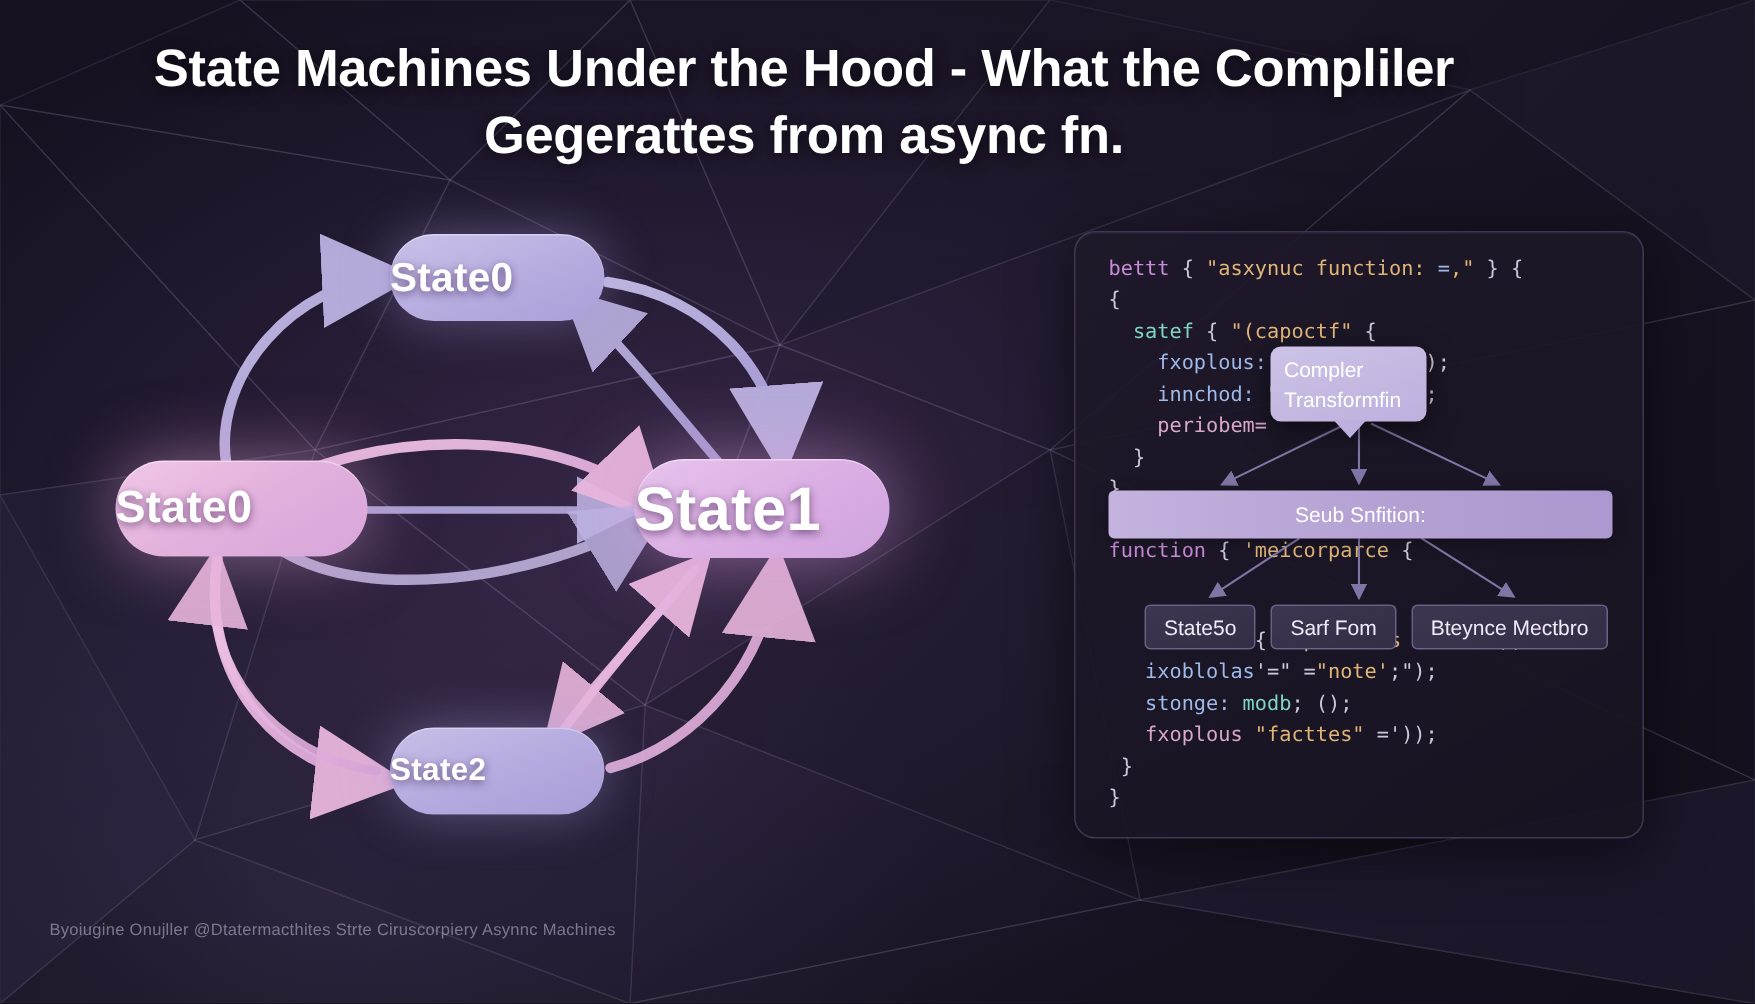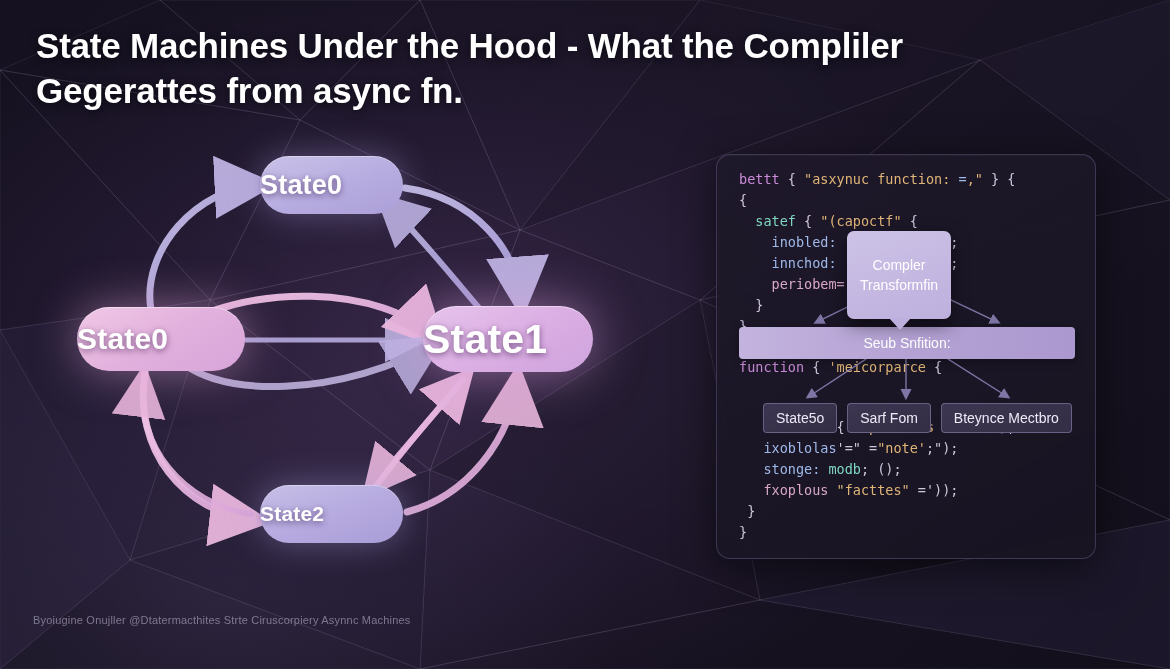--- a/index.html
+++ b/index.html
@@ -21,20 +21,21 @@
     overflow:hidden;
   }
   #polybg{ position:absolute; inset:0; opacity:.85; }
 
   
   .title{
     position:absolute; left:36px; top:24px; width:1000px;
     color:#ffffff; font-size:35px; font-weight:bold;
     line-height:1.28; letter-spacing:-0.2px;
     text-shadow:0 2px 10px rgba(0,0,0,.65);
+    text-align:center;
   }
 
   
   #diagram{ position:absolute; left:55px; top:140px; width:600px; height:440px; }
   #edges{ position:absolute; inset:0; }
 
   .node{
     position:absolute;
     display:flex; align-items:center; justify-content:flex-start;
     color:#fff; font-weight:bold; letter-spacing:.2px;
@@ -91,25 +92,24 @@
   .t-fn{ color:#7fd6c0; }
   .t-str{ color:#e0b577; }
   .t-pun{ color:#cfc6dd; }
   .t-var{ color:#9fb9e8; }
   .t-num{ color:#d9a7c9; }
 
   
   #tooltip{
     position:absolute; left:130px; top:76px; width:104px;
     background:linear-gradient(160deg,#cdc2e6 0%,#bdb0de 100%);
-    border-radius:7px; padding:24px 9px;
+    border-radius:7px; padding:5px 9px;
     color:#fff; font-size:14px; line-height:20px;
     box-shadow:0 6px 18px rgba(0,0,0,.5);
     z-index:4;
-    text-align:center;
   }
   #tooltip .tail{
     position:absolute; left:42px; bottom:-11px;
     width:0;height:0; border-left:11px solid transparent;
     border-right:11px solid transparent; border-top:12px solid #bdb0de;
   }
 
   
   #banner{
     position:absolute; left:22px; top:172px; width:336px; height:32px;
@@ -251,21 +251,21 @@
       <span>State2</span>
     </div>
   </div>
 
 
   <div id="panel">
 
     <pre class="code" id="code-top"><span class="t-kw">bettt </span><span class="t-pun">{ </span><span class="t-str">"asxynuc function:</span><span class="t-var"> =</span><span class="t-str">," </span><span class="t-pun">} {</span>
 <span class="t-pun">{</span>
 <span class="t-fn">  satef </span><span class="t-pun">{ </span><span class="t-str">"(capoctf"</span><span class="t-pun"> {</span>
-<span class="t-var">    inobled: </span><span class="t-str">"          "</span><span class="t-pun">);</span>
+<span class="t-var">    fxoplous: </span><span class="t-str">"          "</span><span class="t-pun">);</span>
 <span class="t-var">    innchod: </span><span class="t-str">"          "</span><span class="t-pun">);</span>
 <span class="t-num">    periobem=</span><span class="t-str">           </span>
 <span class="t-pun">  }</span>
 <span class="t-pun">}</span></pre>
 
     <svg id="panel-arrows" viewBox="0 0 380 405">
       <defs>
         <marker id="pa" markerWidth="8" markerHeight="8" refX="5.5" refY="4" orient="auto">
           <path d="M0,0 L8,4 L0,8 Z" fill="#9a8ec6"></path>
         </marker>

